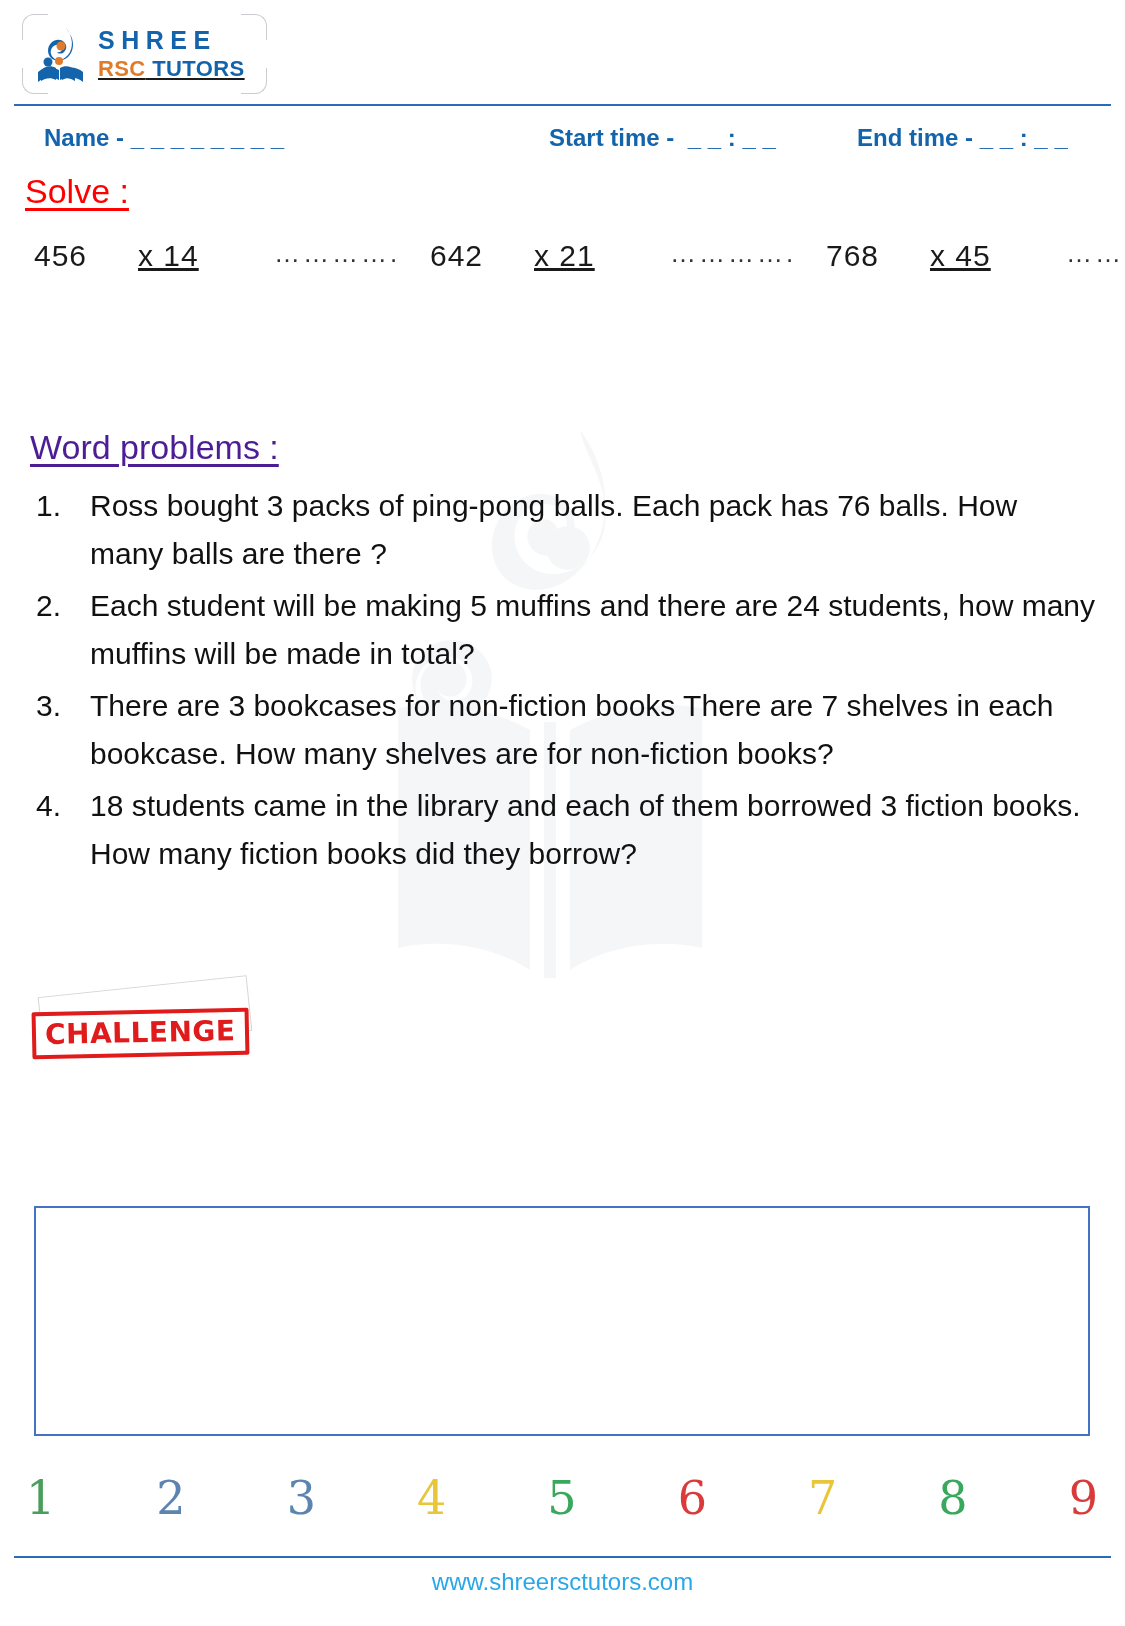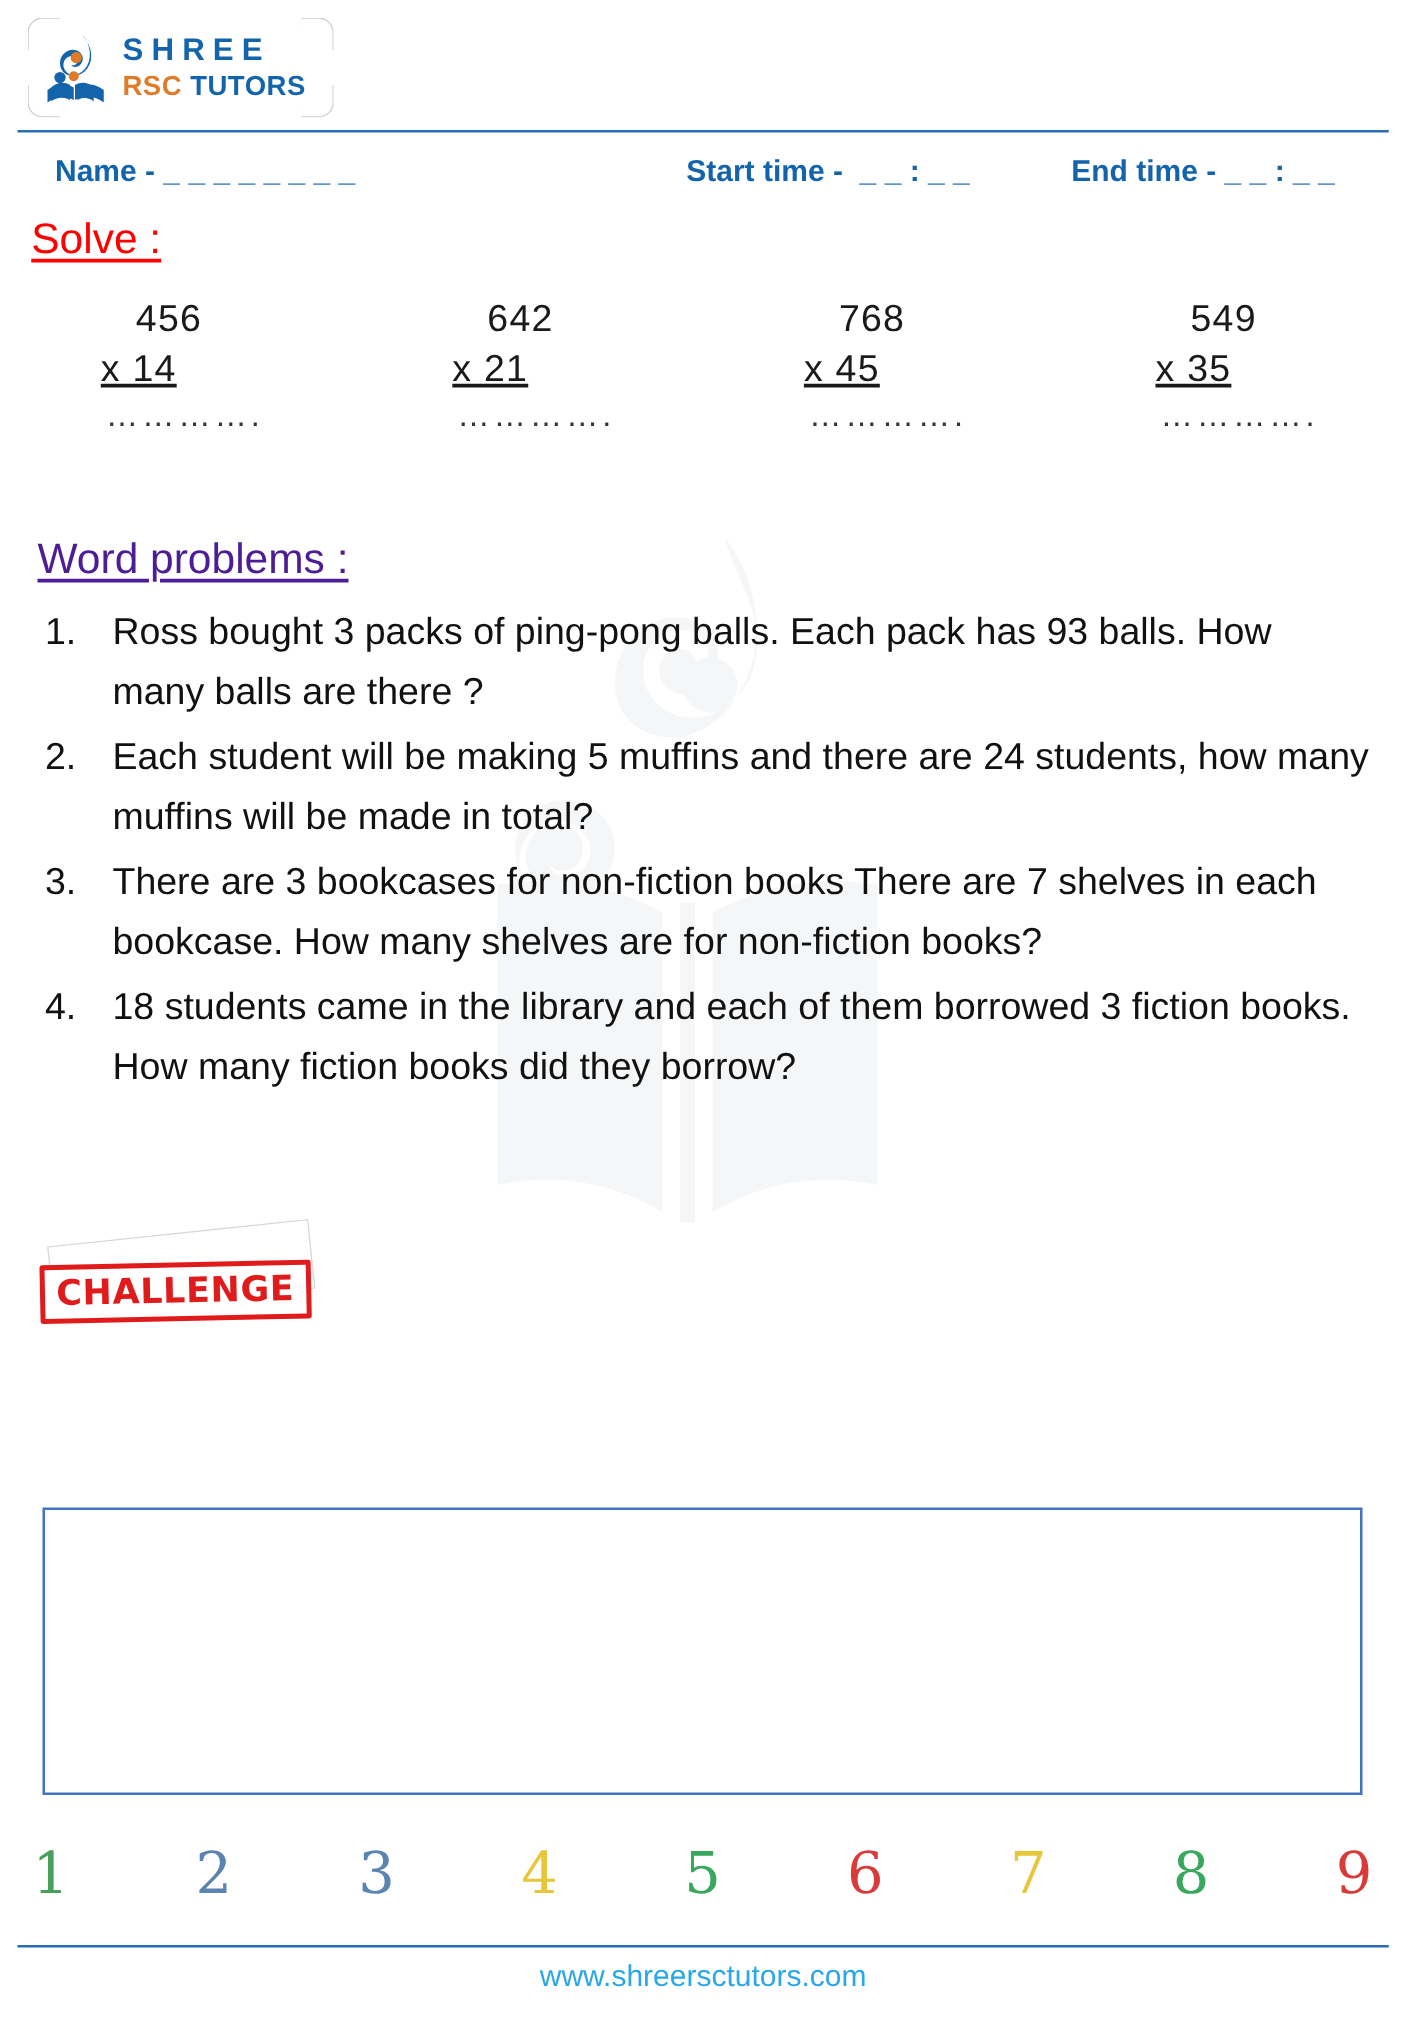--- a/index.html
+++ b/index.html
@@ -43,21 +43,21 @@
   .lc-tr{ right:0; top:0; border-left:none; border-bottom:none; border-top-right-radius:12px;}
   .lc-bl{ left:0; bottom:0; border-right:none; border-top:none; border-bottom-left-radius:12px;}
   .lc-br{ right:0; bottom:0; border-left:none; border-top:none; border-bottom-right-radius:12px;}
 
   .logo-mark{ width:52px; height:56px; flex:0 0 auto; }
   .logo-words{ display:flex; flex-direction:column; line-height:1; }
   .logo-shree{
     font-size:25px; font-weight:700; color:#1464ac;
     letter-spacing:6.5px;
   }
-  .logo-rsc{ font-size:22px; font-weight:700; letter-spacing:.4px; margin-top:5px; }
+  .logo-rsc{ font-size:22px; font-weight:700; letter-spacing:.4px; margin-top:5px;text-decoration:underline; }
   .logo-rsc .r{ color:#e07b2a; }
   .logo-rsc .t{ color:#1464ac; }
 
   .worksheet-title{
     position:absolute; right:28px; top:32px;
     font-size:46px; font-weight:700; color:#0f76c8;
     letter-spacing:-.4px;
   }
   .header-rule{
     position:absolute; left:14px; top:104px; width:1097px; height:2px;
@@ -86,21 +86,21 @@
     text-decoration:underline; text-decoration-thickness:3px;
     text-underline-offset:5px;
   }
 
   
   .sums{
     position:absolute; left:0; top:236px; width:1125px; height:120px;
     display:flex;
   }
   .sum{
-    flex:1 1 0; display:flex; flex-direction:column; align-items:center;
+    flex:1 1 0; display:flex; flex-direction:row; align-items:flex-start;
     font-size:30px; color:#1a1a1a; line-height:1.32;
   }
   .sum .cell{ width:132px; text-align:left; }
   .sum .top{ padding-left:34px; letter-spacing:1px; }
   .sum .bot{ padding-left:6px; letter-spacing:1px;text-decoration:underline; }
   .sum .dots{ padding-left:10px; letter-spacing:3px; color:#333; font-size:26px; }
 
   
   .problems{
     position:absolute; left:36px; top:482px; width:1060px;
@@ -245,21 +245,21 @@
       <span class="cell bot">x  35</span>
       <span class="cell dots">………….</span>
     </div>
   </div>
 
   <div class="sec-word">Word problems :</div>
 
   <div class="problems">
     <div class="prob">
       <span class="num">1.</span>
-      <span class="txt">Ross bought 3 packs of ping-pong balls. Each pack has 93 balls. How many balls are there ?</span>
+      <span class="txt">Ross bought 3 packs of ping-pong balls. Each pack has 76 balls. How many balls are there ?</span>
     </div>
     <div class="prob">
       <span class="num">2.</span>
       <span class="txt">Each student will be making 5 muffins and there are 24 students, how many muffins will be made in total?</span>
     </div>
     <div class="prob">
       <span class="num">3.</span>
       <span class="txt">There are 3 bookcases for non-fiction books There are 7 shelves in each bookcase. How many shelves are for non-fiction books?</span>
     </div>
     <div class="prob">

